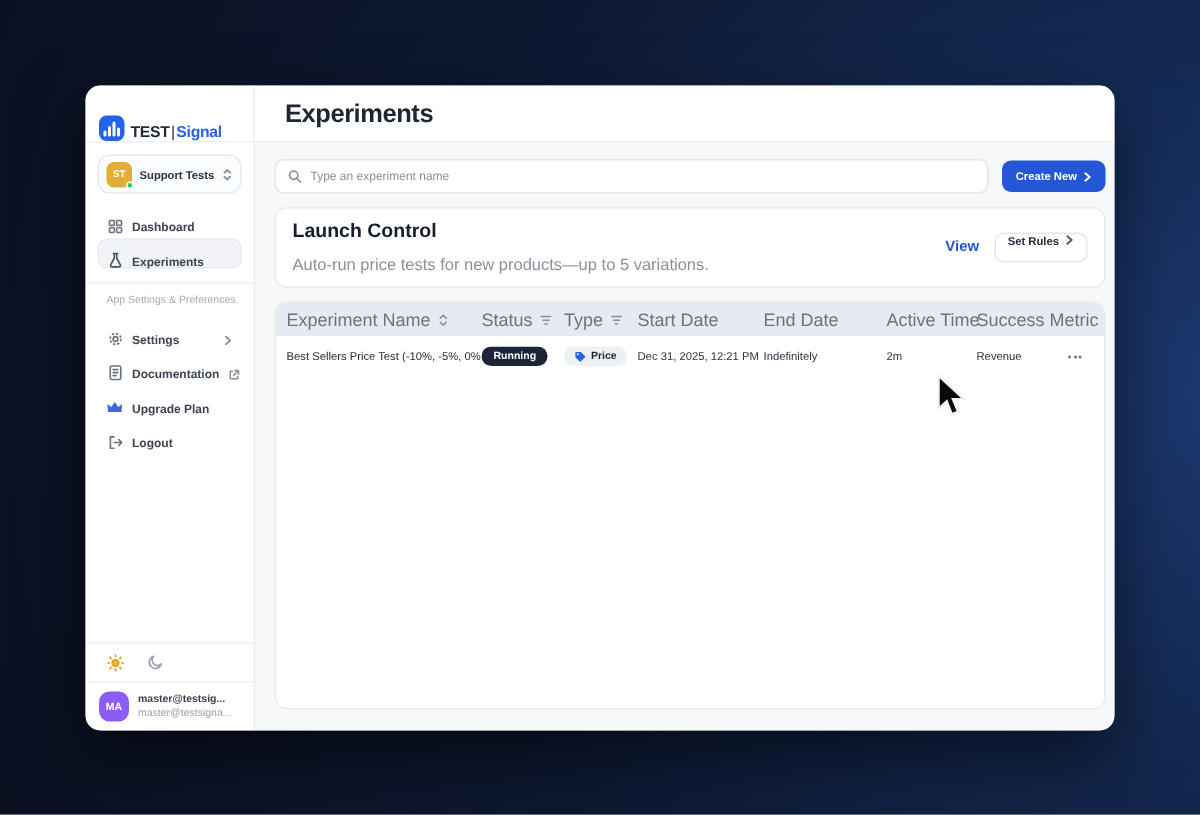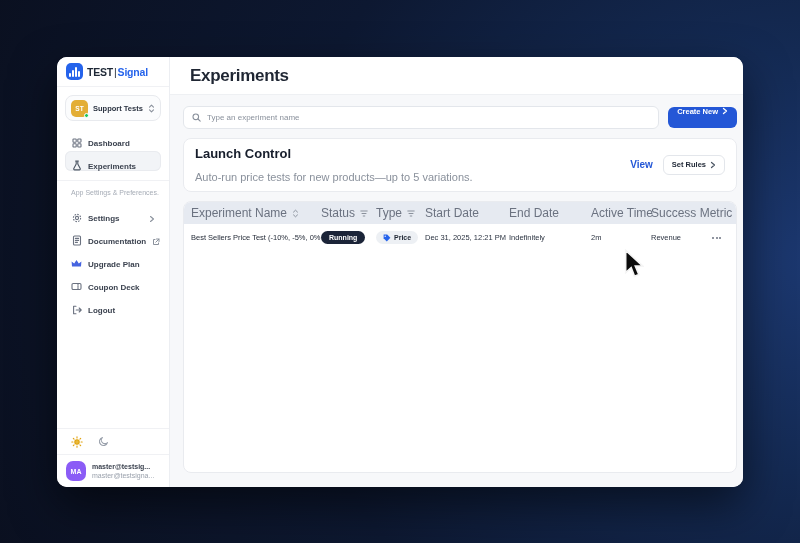--- a/index.html
+++ b/index.html
@@ -13,21 +13,21 @@
   .stage { position: absolute; inset: 0;
     background: radial-gradient(115% 150% at 102% 48%, #1c3870 0%, #142a53 26%, #0d1831 58%, #0a0f1e 100%);
   }
   .window {
     position: absolute; left: 57px; top: 57px; width: 686px; height: 430px;
     background: #ffffff; border-radius: 10px; display: flex; overflow: hidden;
     box-shadow: 0 18px 45px rgba(0,0,0,0.55);
   }
   
   .sidebar { width: 113px; background: #ffffff; border-right: 1px solid #eceef2; display: flex; flex-direction: column; flex-shrink: 0; }
-  .logo-row { height: 30px; display: flex; align-items: center; gap: 4px; padding: 0 9px; border-bottom: 1px solid #f0f1f4; flex-shrink: 0; }
+  .logo-row { height: 38px; display: flex; align-items: flex-end; gap: 4px; padding: 0 9px; border-bottom: 1px solid #f0f1f4; flex-shrink: 0; }
   .logo-icon { width: 17px; height: 17px; border-radius: 5px; background: #2563eb; display: flex; align-items: flex-end; justify-content: center; gap: 1px; padding-bottom: 3px; flex-shrink: 0; }
   .logo-icon i { display: block; width: 2px; background: #fff; border-radius: 1px; }
   .logo-text { font-size: 10.5px; font-weight: 700; color: #1f2937; letter-spacing: -0.2px; white-space: nowrap; }
   .logo-text .sep { color: #1f2937; font-weight: 400; margin: 0 1px; }
   .logo-text .sig { color: #2563eb; }
   .workspace { margin: 8px 8px 7px; height: 26px; border: 1px solid #e8eaee; background: #fbfcfd; border-radius: 8px; display: flex; align-items: center; gap: 5px; padding: 0 5px; cursor: pointer; }
   .ws-avatar { width: 17px; height: 17px; border-radius: 5px; background: #e3ae35; color: #fff; font-size: 6.5px; font-weight: 700; display: flex; align-items: center; justify-content: center; position: relative; flex-shrink: 0; }
   .ws-dot { position: absolute; right: -1px; bottom: -1px; width: 5px; height: 5px; border-radius: 50%; background: #22c55e; border: 1px solid #fff; }
   .ws-name { font-size: 7.5px; font-weight: 700; color: #2b3341; white-space: nowrap; overflow: hidden; flex: 1; }
   .nav { padding: 0 8px; }
@@ -49,27 +49,27 @@
   .user-line2 { font-size: 7px; color: #9aa1ac; white-space: nowrap; }
   
   .main { flex: 1; display: flex; flex-direction: column; min-width: 0; }
   .main-header { height: 38px; background: #fff; border-bottom: 1px solid #eef0f3; display: flex; align-items: center; padding: 0 20px; flex-shrink: 0; }
   .page-title { font-size: 17px; font-weight: 700; color: #1f2633; letter-spacing: -0.3px; }
   .content { flex: 1; background: #f7f8fa; padding: 11px 6px 14px 13px; display: flex; flex-direction: column; min-height: 0; }
   .search-row { display: flex; align-items: center; gap: 9px; margin-bottom: 9px; }
   .search-box { flex: 1; height: 23px; background: #fff; border: 1px solid #e3e6eb; border-radius: 6px; display: flex; align-items: center; gap: 6px; padding: 0 8px; }
   .search-box input { border: 0; outline: 0; background: transparent; font-size: 8px; color: #374151; width: 100%; font-family: inherit; }
   .search-box input::placeholder { color: #8a919c; }
-  .create-btn { height: 21px; background: #2457d6; border: 0; border-radius: 6px; color: #fff; font-size: 7.5px; font-weight: 700; display: flex; align-items: flex-start; gap: 4px; padding: 0 9px; cursor: pointer; font-family: inherit; flex-shrink: 0; }
+  .create-btn { height: 21px; background: #2457d6; border: 0; border-radius: 6px; color: #fff; font-size: 7.5px; font-weight: 700; display: flex; align-items: center; gap: 4px; padding: 0 9px; cursor: pointer; font-family: inherit; flex-shrink: 0; }
   .promo-card { background: #fff; border: 1px solid #e9ebef; border-radius: 8px; padding: 7px 11px 8px; display: flex; align-items: center; margin-bottom: 9px; }
   .promo-title { font-size: 13px; font-weight: 700; color: #161d2b; margin-bottom: 10px; }
   .promo-sub { font-size: 11px; color: #8a919c; }
   .promo-actions { margin-left: auto; display: flex; align-items: center; gap: 10px; }
   .view-link { font-size: 10px; font-weight: 600; color: #2457d6; cursor: pointer; text-decoration: none; }
-  .rules-btn { height: 20px; background: #fff; border: 1px solid #e3e6eb; border-radius: 6px; font-size: 7.5px; font-weight: 700; color: #222a38; display: flex; align-items: center; gap: 4px; padding: 0 8px; cursor: pointer; font-family: inherit; }
+  .rules-btn { height: 20px; background: #fff; border: 1px solid #e3e6eb; border-radius: 6px; font-size: 7.5px; font-weight: 700; color: #222a38; display: flex; align-items: flex-start; gap: 4px; padding: 0 8px; cursor: pointer; font-family: inherit; }
   .table-card { flex: 1; background: #fff; border: 1px solid #e9ebef; border-radius: 8px; overflow: hidden; display: flex; flex-direction: column; min-height: 0; }
   .tgrid { display: grid; grid-template-columns: 130px 55px 49px 84px 82px 60px 1fr 26px; align-items: center; padding-left: 7px; }
   .thead { background: #e6eaf1; height: 22px; flex-shrink: 0; }
   .th { display: flex; align-items: center; gap: 5px; font-size: 12px; color: #6b7280; font-weight: 500; white-space: nowrap; }
   .trow { height: 27px; }
   .td { font-size: 7.5px; color: #2b3341; white-space: nowrap; overflow: hidden; }
   .td-name { font-weight: 500; color: #1f2633; padding-right: 8px; text-overflow: clip; }
   .badge-running { display: inline-flex; align-items: center; background: #1b2438; color: #fff; font-size: 7px; font-weight: 700; border-radius: 9px; padding: 3px 8px; }
   .badge-price { display: inline-flex; align-items: center; gap: 3px; background: #edf0f4; color: #1f2633; font-size: 7px; font-weight: 700; border-radius: 9px; padding: 2.5px 7px; }
   .row-menu { display: flex; align-items: center; gap: 1.5px; cursor: pointer; padding: 4px 2px; }
@@ -165,29 +165,20 @@
         <div class="nav-item">
           <span class="nicon">
             <svg width="11" height="9" viewBox="0 0 11 9" fill="#4664e0">
                 <path d="M1 7.6 L0.6 2.4 L3.2 4.4 L5.5 1 L7.8 4.4 L10.4 2.4 L10 7.6 Z"></path>
               </svg>
           </span>
           <span class="nlabel">Upgrade Plan</span>
         </div>
         <div class="nav-item">
           <span class="nicon">
-            <svg width="11" height="9" viewBox="0 0 11 9" fill="none" stroke="#6b7280" stroke-width="1.1" stroke-linecap="round" stroke-linejoin="round">
-                <rect x="1" y="1.5" width="9" height="6" rx="1.2"></rect>
-                <path d="M7 1.5 V7.5" stroke-dasharray="1.2 1"></path>
-              </svg>
-          </span>
-          <span class="nlabel">Coupon Deck</span>
-        </div>
-        <div class="nav-item">
-          <span class="nicon">
             <svg width="10" height="10" viewBox="0 0 10 10" fill="none" stroke="#6b7280" stroke-width="1.1" stroke-linecap="round" stroke-linejoin="round">
                 <path d="M4 1.2 H1.6 V8.8 H4"></path>
                 <path d="M4.2 5 H9 M7.2 3 L9.2 5 L7.2 7"></path>
               </svg>
           </span>
           <span class="nlabel">Logout</span>
         </div>
       </nav>
 
       <div class="side-spacer"></div>

